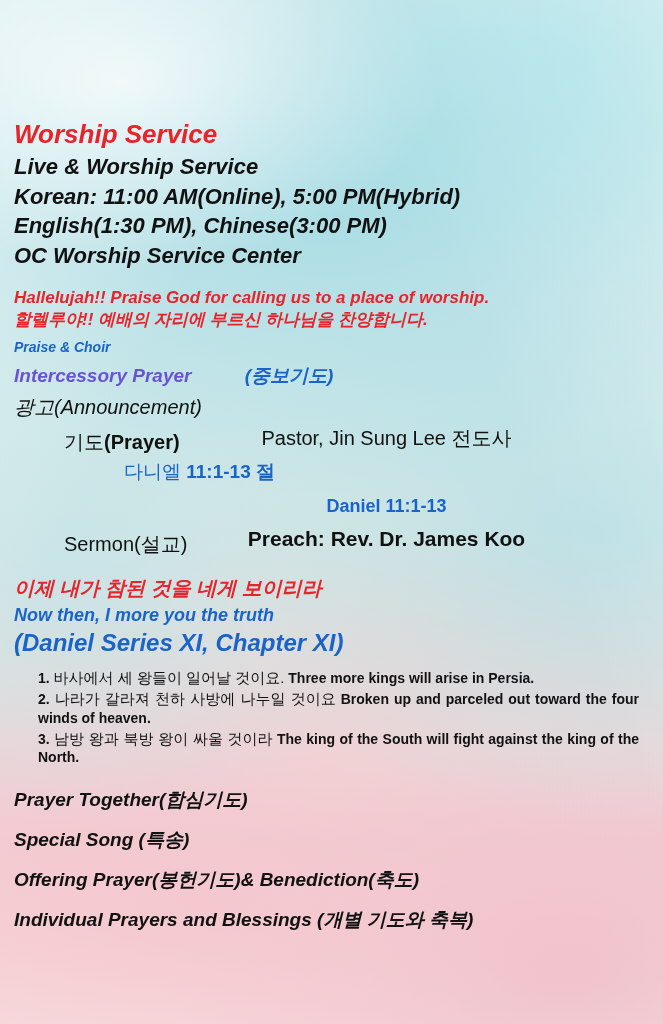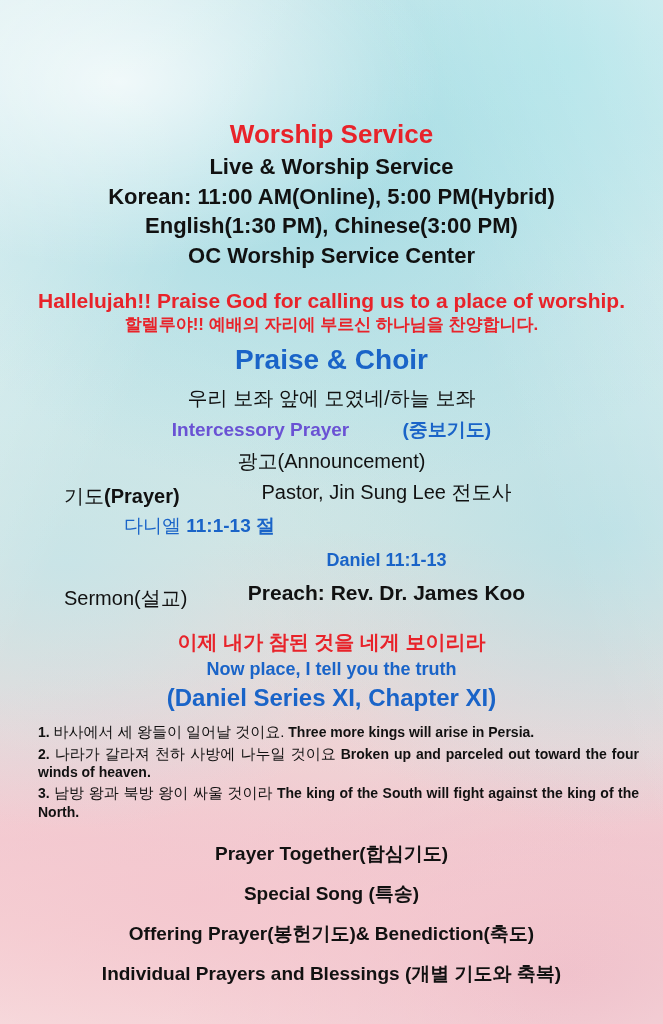--- a/index.html
+++ b/index.html
@@ -46,51 +46,51 @@
       linear-gradient(115deg, rgba(255,255,255,0.35) 0%, rgba(255,255,255,0) 28%),
       linear-gradient(250deg, rgba(255,255,255,0.28) 0%, rgba(255,255,255,0) 30%);
     pointer-events: none;
   }
   .content {
     position: relative;
     z-index: 2;
     padding: 0 14px;
   }
   .line {
-    text-align: center;
     line-height: 1.22;
+    font-style: italic;
   }
   .title-red {
     color: #e8232a;
     font-weight: bold;
     font-size: 26px;
     margin-top: 119px;
   }
   .hdr {
     color: #111;
     font-weight: bold;
     font-size: 22px;
     margin-top: 3px;
   }
   .spacer-1 { height: 18px; }
   .hallel-en {
     color: #e8232a;
     font-weight: bold;
-    font-size: 21px;
+    font-size: 17px;
   }
   .hallel-kr {
     color: #e8232a;
     font-weight: bold;
     font-size: 17px;
     margin-top: 1px;
   }
   .praise-choir {
     color: #1a64c8;
     font-weight: bold;
-    font-size: 28px;
+    font-size: 14px;
     margin-top: 8px;
   }
   .song-kr {
     color: #111;
     font-size: 20px;
     margin-top: 8px;
   }
   .intercessory {
     font-weight: bold;
     font-size: 19px;
@@ -196,21 +196,20 @@
     <div class="line hdr">Korean: 11:00 AM(Online), 5:00 PM(Hybrid)</div>
     <div class="line hdr">English(1:30 PM), Chinese(3:00 PM)</div>
     <div class="line hdr">OC Worship Service Center</div>
 
     <div class="spacer-1"></div>
 
     <div class="line hallel-en">Hallelujah!! Praise God for calling us to a place of worship.</div>
     <div class="line hallel-kr">할렐루야!! 예배의 자리에 부르신 하나님을 찬양합니다.</div>
 
     <div class="line praise-choir">Praise &amp; Choir</div>
-    <div class="line song-kr">우리 보좌 앞에 모였네/하늘 보좌</div>
 
     <div class="line intercessory">
       <span>Intercessory Prayer </span><span class="kr">(중보기도)</span>
     </div>
 
     <div class="line announcement">광고(Announcement)</div>
 
     <div class="two-col">
       <div class="left-label">
         <span>기도</span><b>(Prayer)</b>
@@ -227,21 +226,21 @@
     </div>
 
     <div class="scripture-en">Daniel 11:1-13</div>
 
     <div class="two-col sermon-row">
       <div class="left-label">Sermon(설교)</div>
       <div class="right-val preach">Preach: Rev. Dr. James Koo</div>
     </div>
 
     <div class="line theme-kr">이제 내가 참된 것을 네게 보이리라</div>
-    <div class="line theme-en">Now place, I tell you the truth</div>
+    <div class="line theme-en">Now then, I more you the truth</div>
     <div class="line theme-series">(Daniel Series XI, Chapter XI)</div>
 
     <div class="points">
       <div class="point">
         <span>1.</span>
         <span class="kr">바사에서 세 왕들이 일어날 것이요.</span>
         <span>Three more kings will arise in Persia.</span>
       </div>
       <div class="point">
         <span>2.</span>

